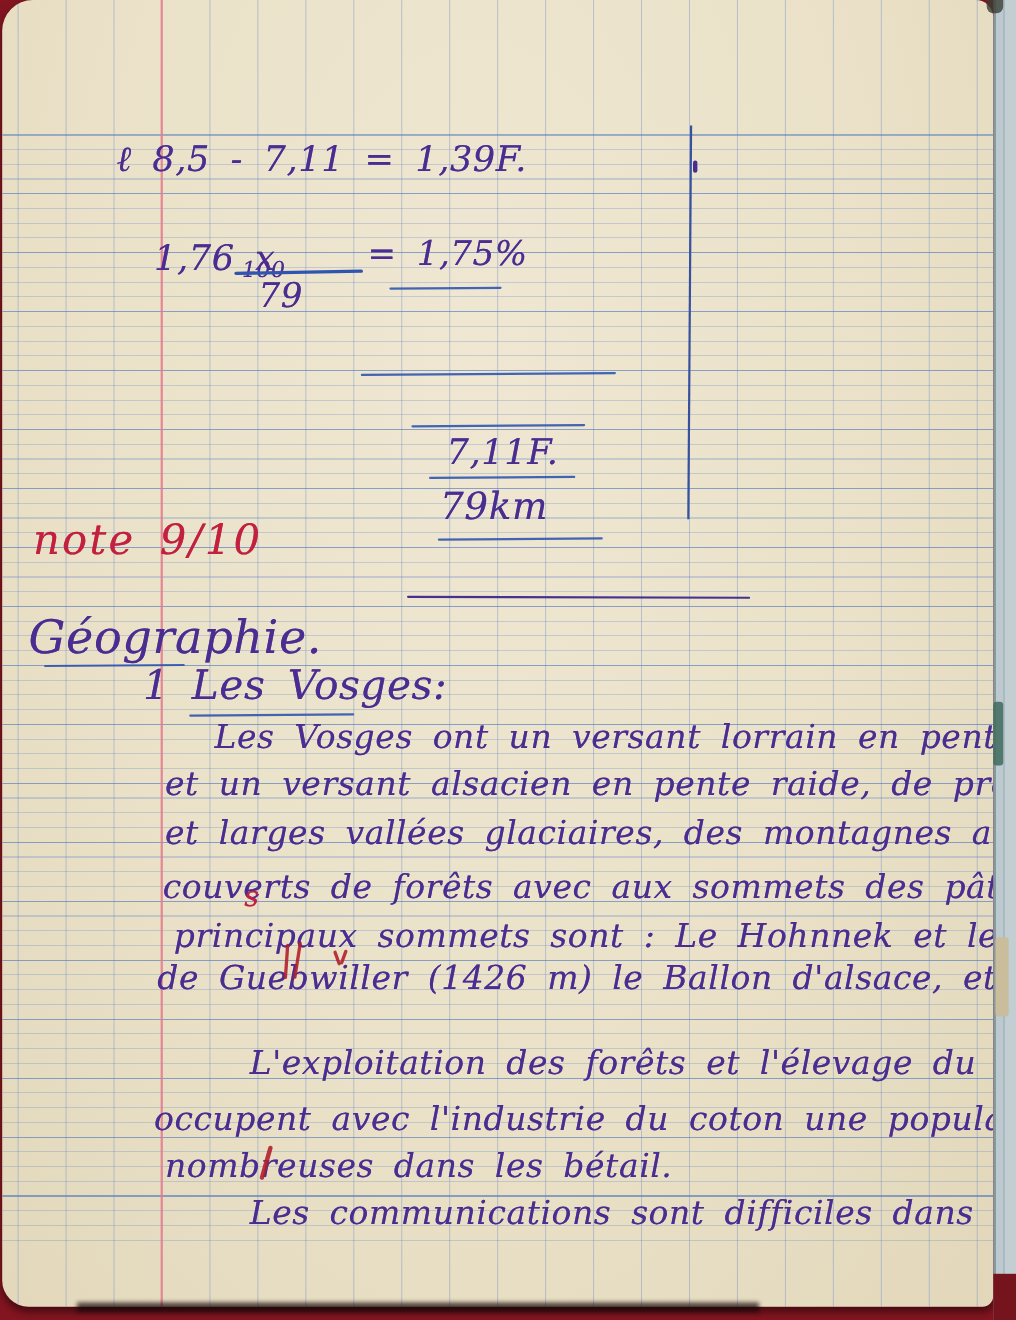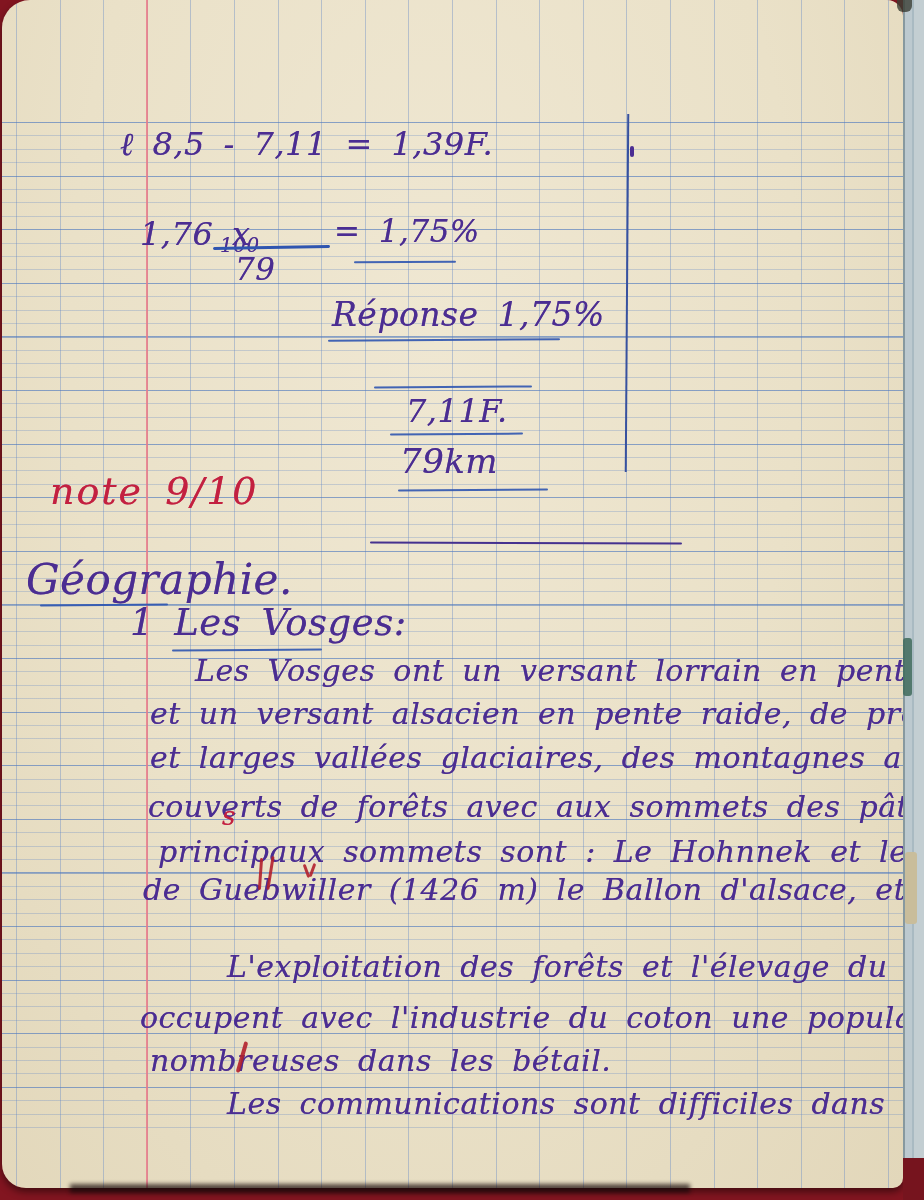--- a/index.html
+++ b/index.html
@@ -65,44 +65,43 @@
   .bottom-shadow{position:absolute;left:70px;top:1184px;width:620px;height:9px;background:#170809;filter:blur(2px);opacity:.7;}
 </style>
 </head>
 <body>
 
 <div class="page">
   <div class="vlines"></div>
   <div class="hlines"></div>
   <div class="margin-line"></div>
 
-  <div class="hw" style="left:118px;top:124px;font-size:32px;">ℓ 8,5 - 7,11 = 1,39F.</div>
+  <div class="hw" style="left:104px;top:124px;font-size:32px;">ℓ 8,5 - 7,11 = 1,39F.</div>
 
   <div class="hw" style="left:138px;top:214px;font-size:32px;">1,76 x</div>
   <div class="hw frac-num">100</div>
   <div class="frac-bar"></div>
   <div class="hw frac-den">79</div>
   <div class="hw" style="left:332px;top:212px;font-size:31px;">= 1,75%</div>
   <div class="blue-line" style="left:352px;top:261px;width:102px;"></div>
 
-  <div class="hw" style="left:330px;top:294px;font-size:33px;">Réponse 1,75%</div>
   <div class="blue-line" style="left:326px;top:339px;width:232px;"></div>
 
   <div class="blue-line" style="left:372px;top:386px;width:158px;"></div>
 
   <div class="hw" style="left:392px;top:391px;font-size:32px;margin-left:12px;">7,11F.</div>
   <div class="blue-line" style="left:388px;top:433px;width:133px;"></div>
 
   <div class="hw" style="left:398px;top:440px;font-size:34px;">79km</div>
   <div class="blue-line" style="left:396px;top:489px;width:150px;"></div>
 
   <div class="ink-line" style="left:624px;top:114px;width:2px;height:358px;transform:rotate(.4deg);"></div>
   <div class="ink-line" style="left:628px;top:146px;width:4px;height:11px;background:#4b2d92;border-radius:2px;"></div>
 
-  <div class="hw red-text" style="left:28px;top:468px;font-size:38px;letter-spacing:2px;margin-left:20px;">note 9/10</div>
+  <div class="hw red-text" style="left:28px;top:468px;font-size:38px;letter-spacing:2px;">note 9/10</div>
 
   <div class="divider"></div>
 
   <div class="hw" style="left:24px;top:554px;font-size:42px;">Géographie.</div>
   <div class="blue-line" style="left:38px;top:604px;width:128px;"></div>
 
   <div class="hw" style="left:128px;top:600px;font-size:37px;">1 Les Vosges:</div>
   <div class="blue-line" style="left:170px;top:649px;width:150px;"></div>
 
   <div class="hw" style="left:193px;top:652px;">Les Vosges ont un versant lorrain en pente douce</div>

